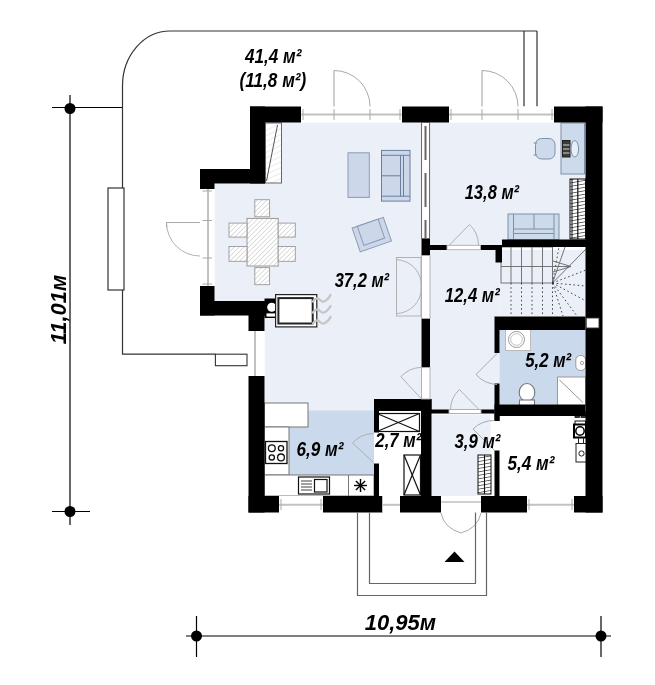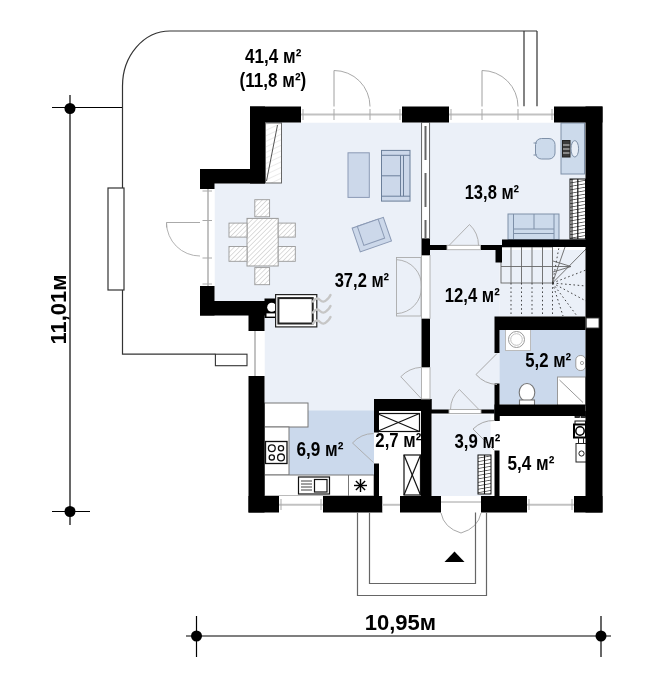--- a/index.html
+++ b/index.html
@@ -1,16 +1,16 @@
 <!DOCTYPE html>
 <html><head>
 <meta charset="utf-8">
 <style>
 html,body{margin:0;padding:0;background:#ffffff;}
-#plan{width:655px;height:685px;position:relative;font-family:"Liberation Sans",sans-serif;}
+#plan{width:655px;height:685px;position:relative;font-family:"Liberation Sans",sans-serif;font-style:italic;}
 svg text{font-family:"Liberation Sans",sans-serif;font-weight:bold;fill:#000;}
 </style>
 </head>
 <body>
 <div id="plan">
 <svg width="655" height="685" viewBox="0 0 655 685" xmlns="http://www.w3.org/2000/svg">
 <defs>
 <pattern id="tableHatch" width="3.4" height="3.4" patternUnits="userSpaceOnUse" patternTransform="rotate(45)">
 <rect width="3.4" height="3.4" fill="#ffffff"></rect>
 <line x1="0" y1="0" x2="0" y2="3.4" stroke="#b4b4b4" stroke-width="0.9"></line>

